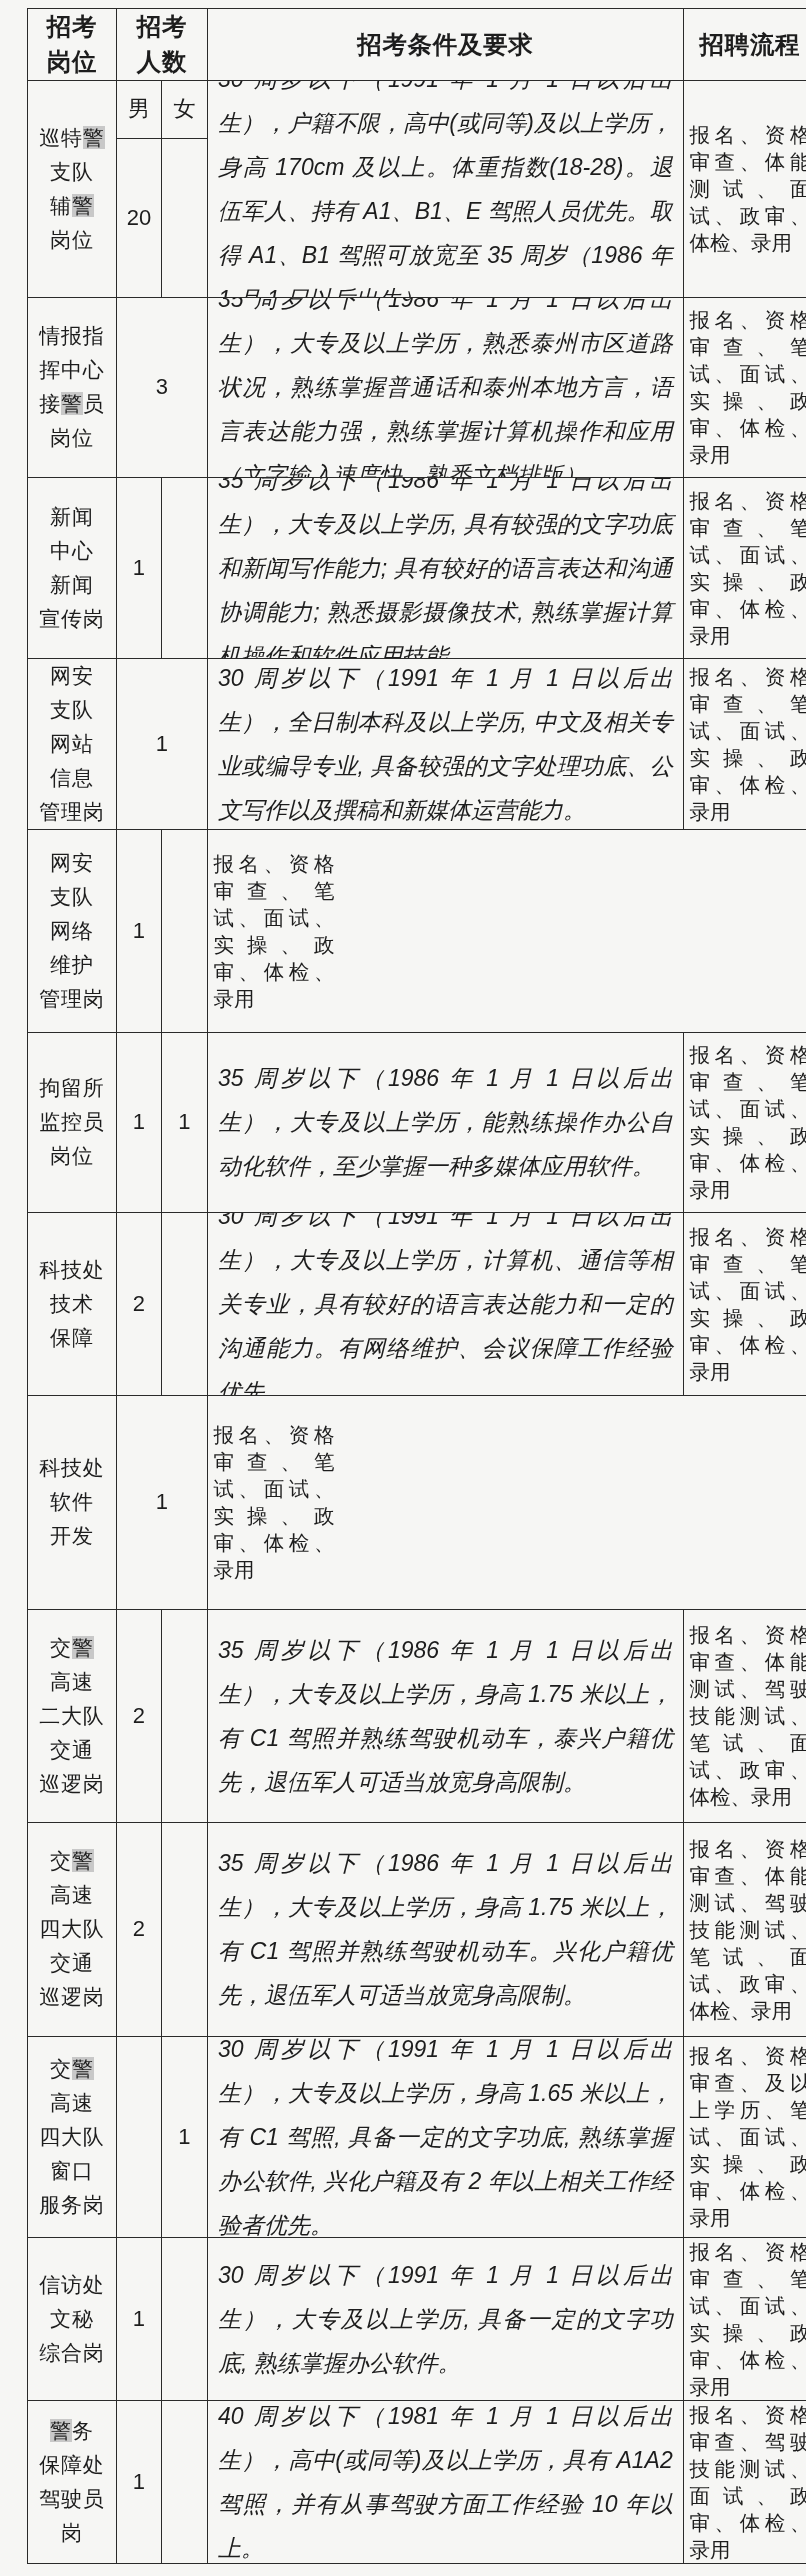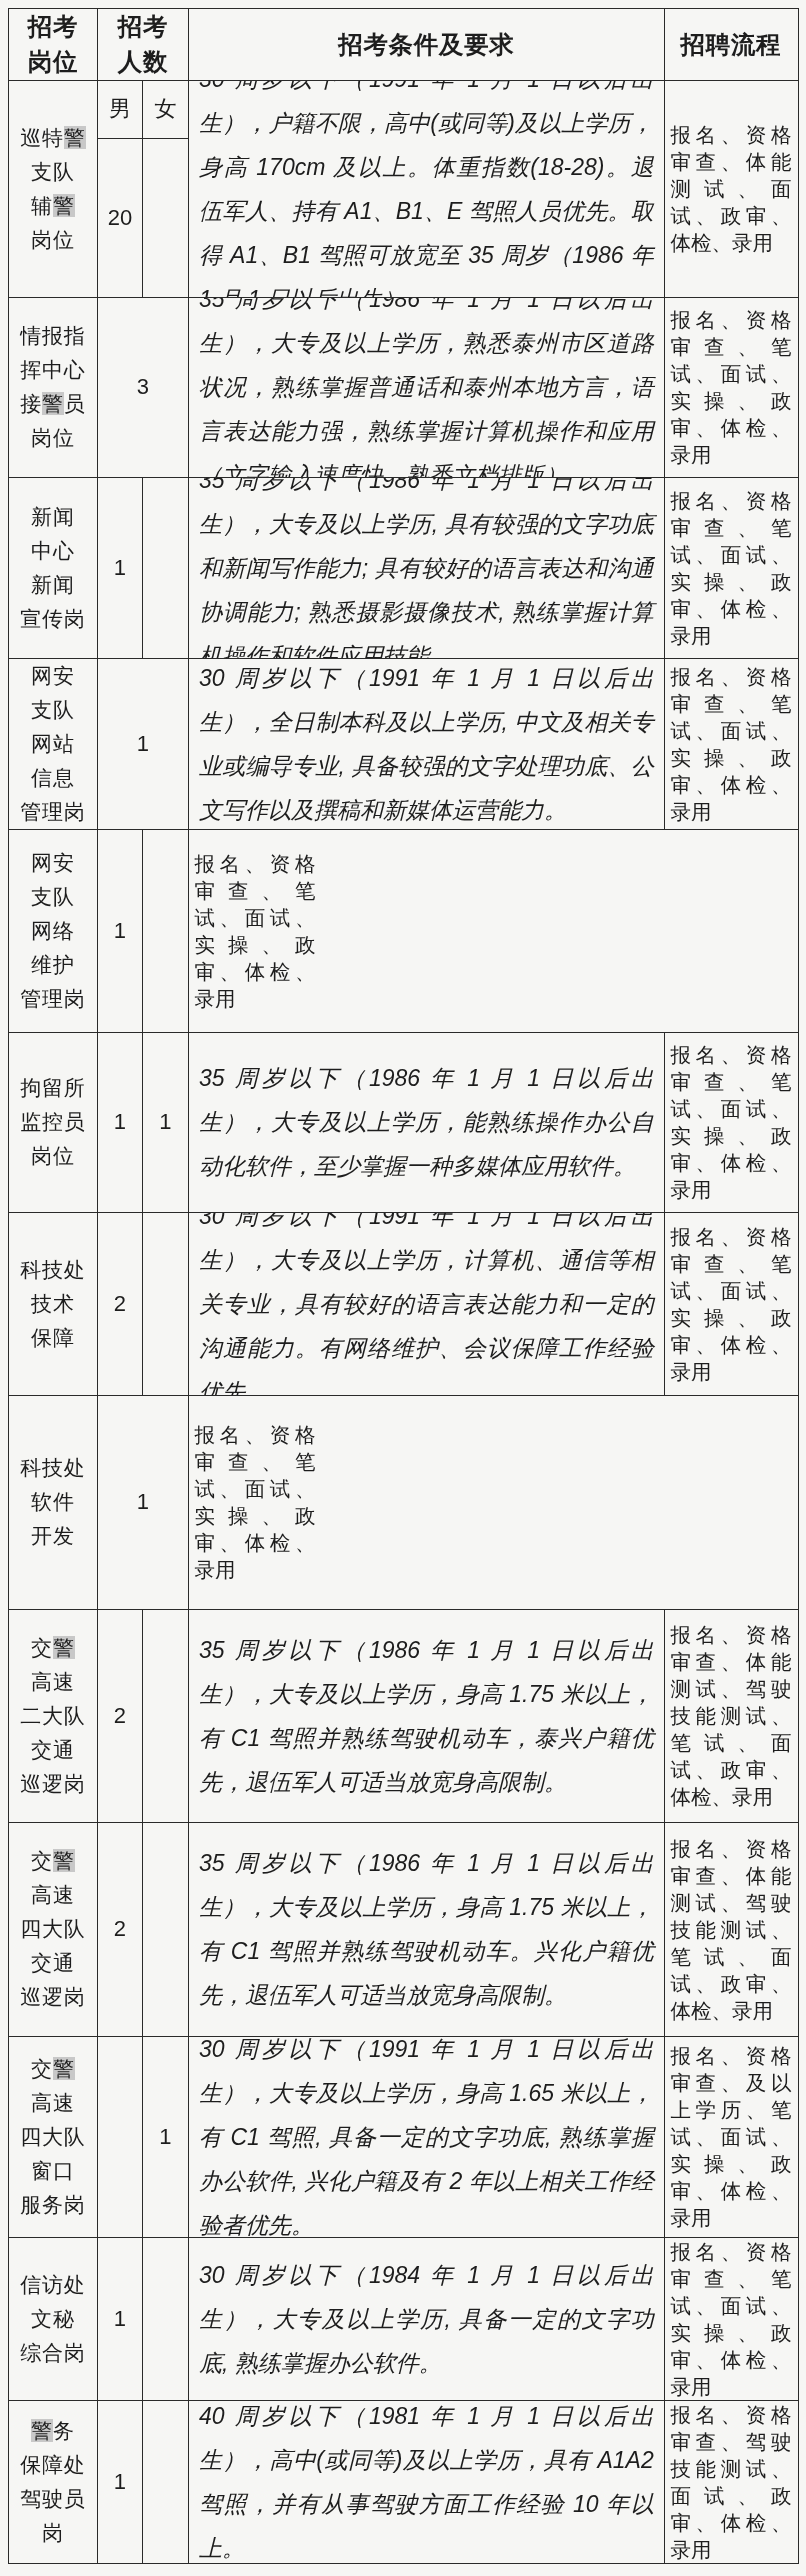--- a/index.html
+++ b/index.html
@@ -6,21 +6,21 @@
     --bd:#2a2a2a;
     --txt:#1d1d1d;
     --bg:#f6f6f4;
   }
   *{ box-sizing:border-box; margin:0; padding:0; }
   html,body{
     width:807px; background:var(--bg);
     font-family:"Liberation Sans","DejaVu Sans",sans-serif;
     color:var(--txt);
   }
-  .page{ width:759px; height:2576px; padding:7.9px 7.9px 0 7.9px; }
+  .page{ width:759px; height:2576px; padding:7.9px 7.9px 0 7.9px;margin-left:19px; }
   .tbl{
     width:791px; border:1.6px solid var(--bd); background:var(--bg);
   }
   .row{ display:flex; border-bottom:1.6px solid var(--bd); }
   .row:last-child{ border-bottom:none; }
   .cell{
     border-right:1.6px solid var(--bd);
     display:flex; align-items:center; justify-content:center;
     overflow:hidden;
   }
@@ -309,21 +309,21 @@
       <div class="cell c1">
           <div class="pos">信访处
 文秘
 综合岗</div>
         </div>
       <div class="cell c2 split">
         <div class="half first">1</div>
         <div class="half"></div>
       </div>
       <div class="cell c3">
-          <div class="req">30 周岁以下（1984 年 1 月 1 日以后出生），大专及以上学历, 具备一定的文字功底, 熟练掌握办公软件。</div>
+          <div class="req">30 周岁以下（1991 年 1 月 1 日以后出生），大专及以上学历, 具备一定的文字功底, 熟练掌握办公软件。</div>
         </div>
       <div class="cell c4">
           <div class="proc">报名、资格审查、笔试、面试、实操、政审、体检、录用</div>
         </div>
     </div>
 
     <div class="row" style="height:162px">
       <div class="cell c1">
           <div class="pos"><span class="mark">警</span>务
 保障处

